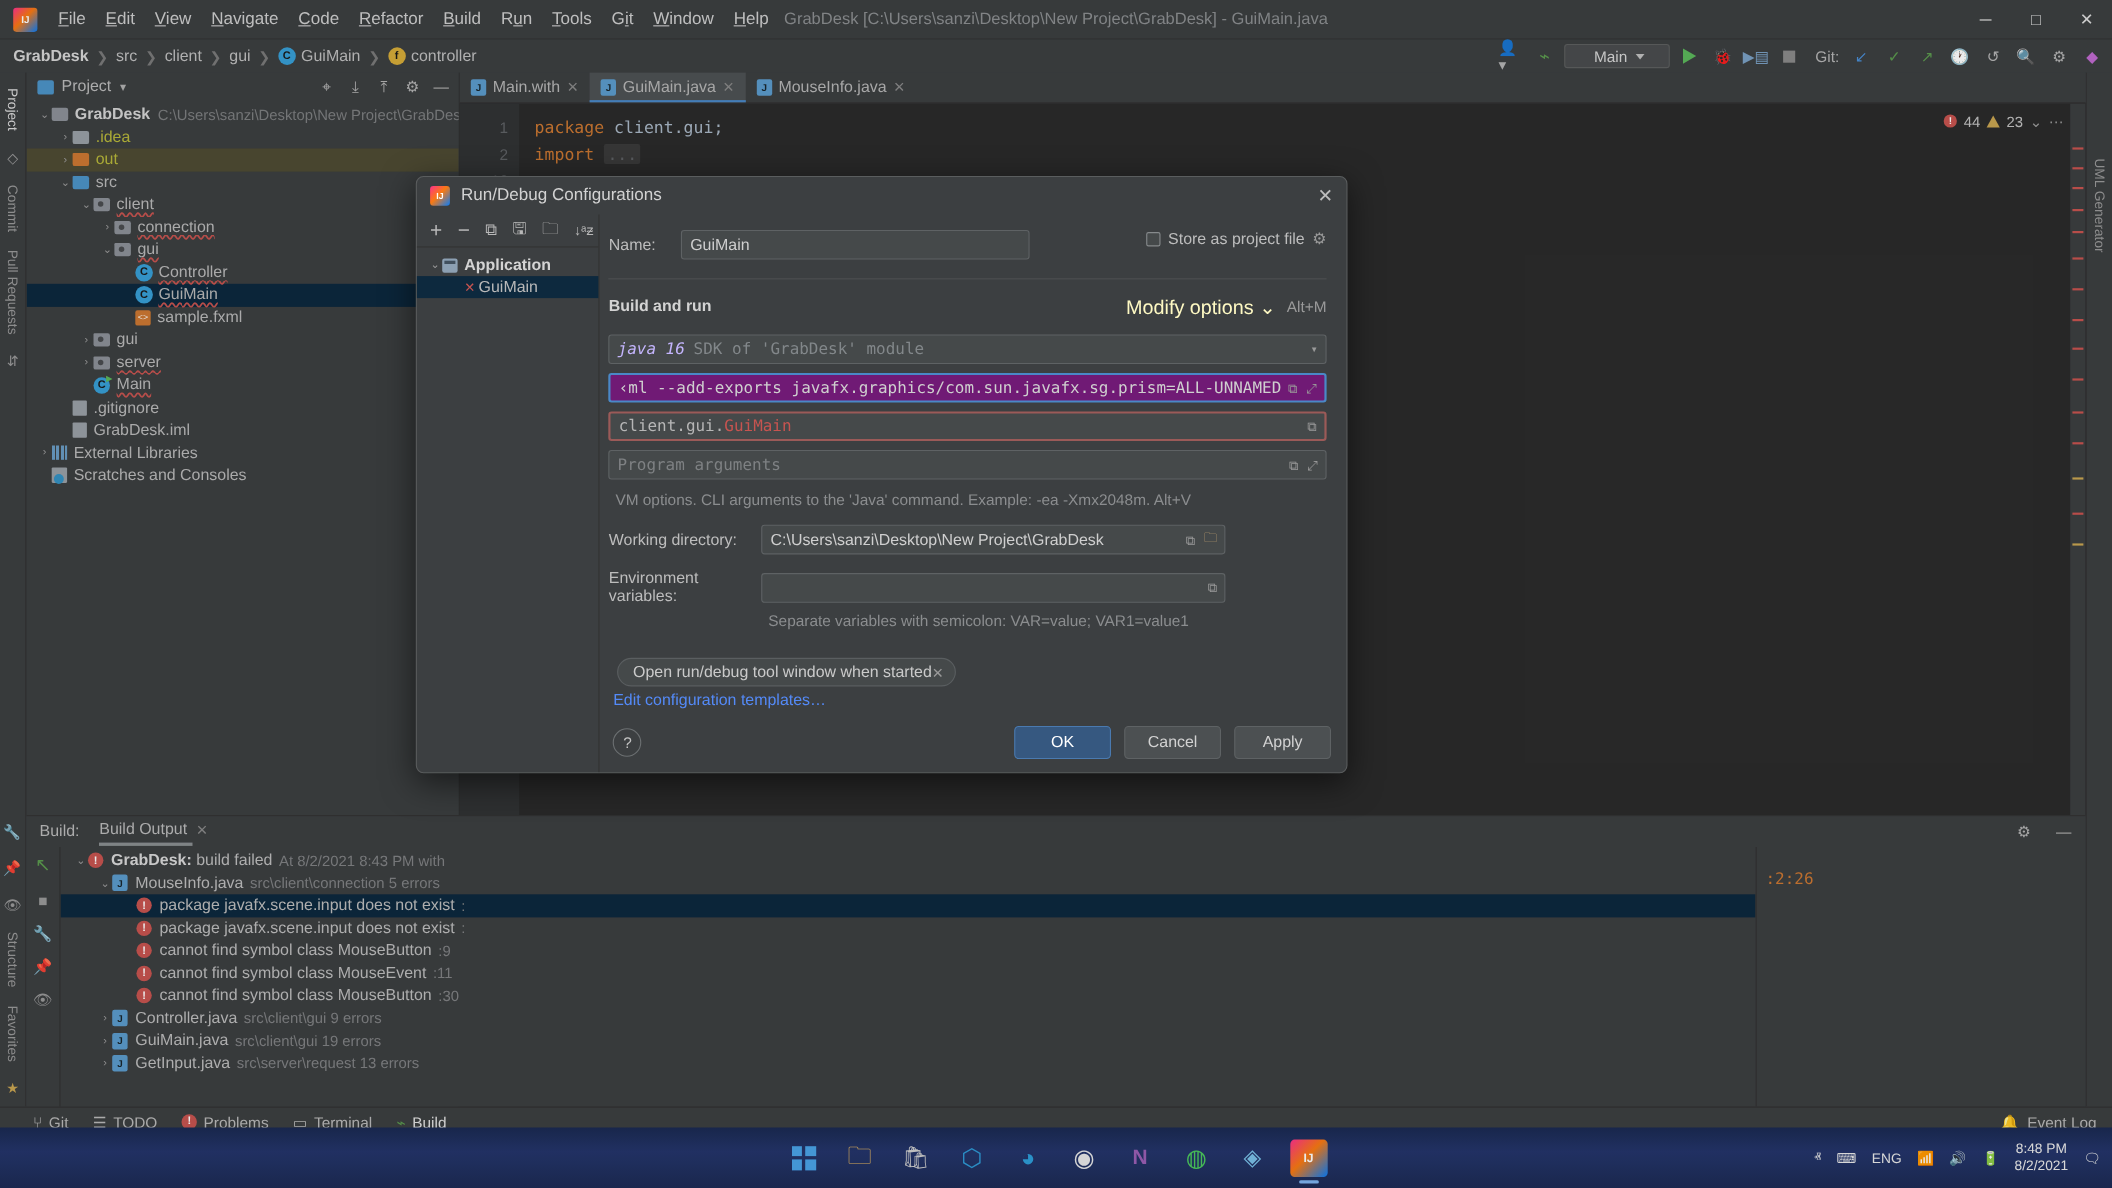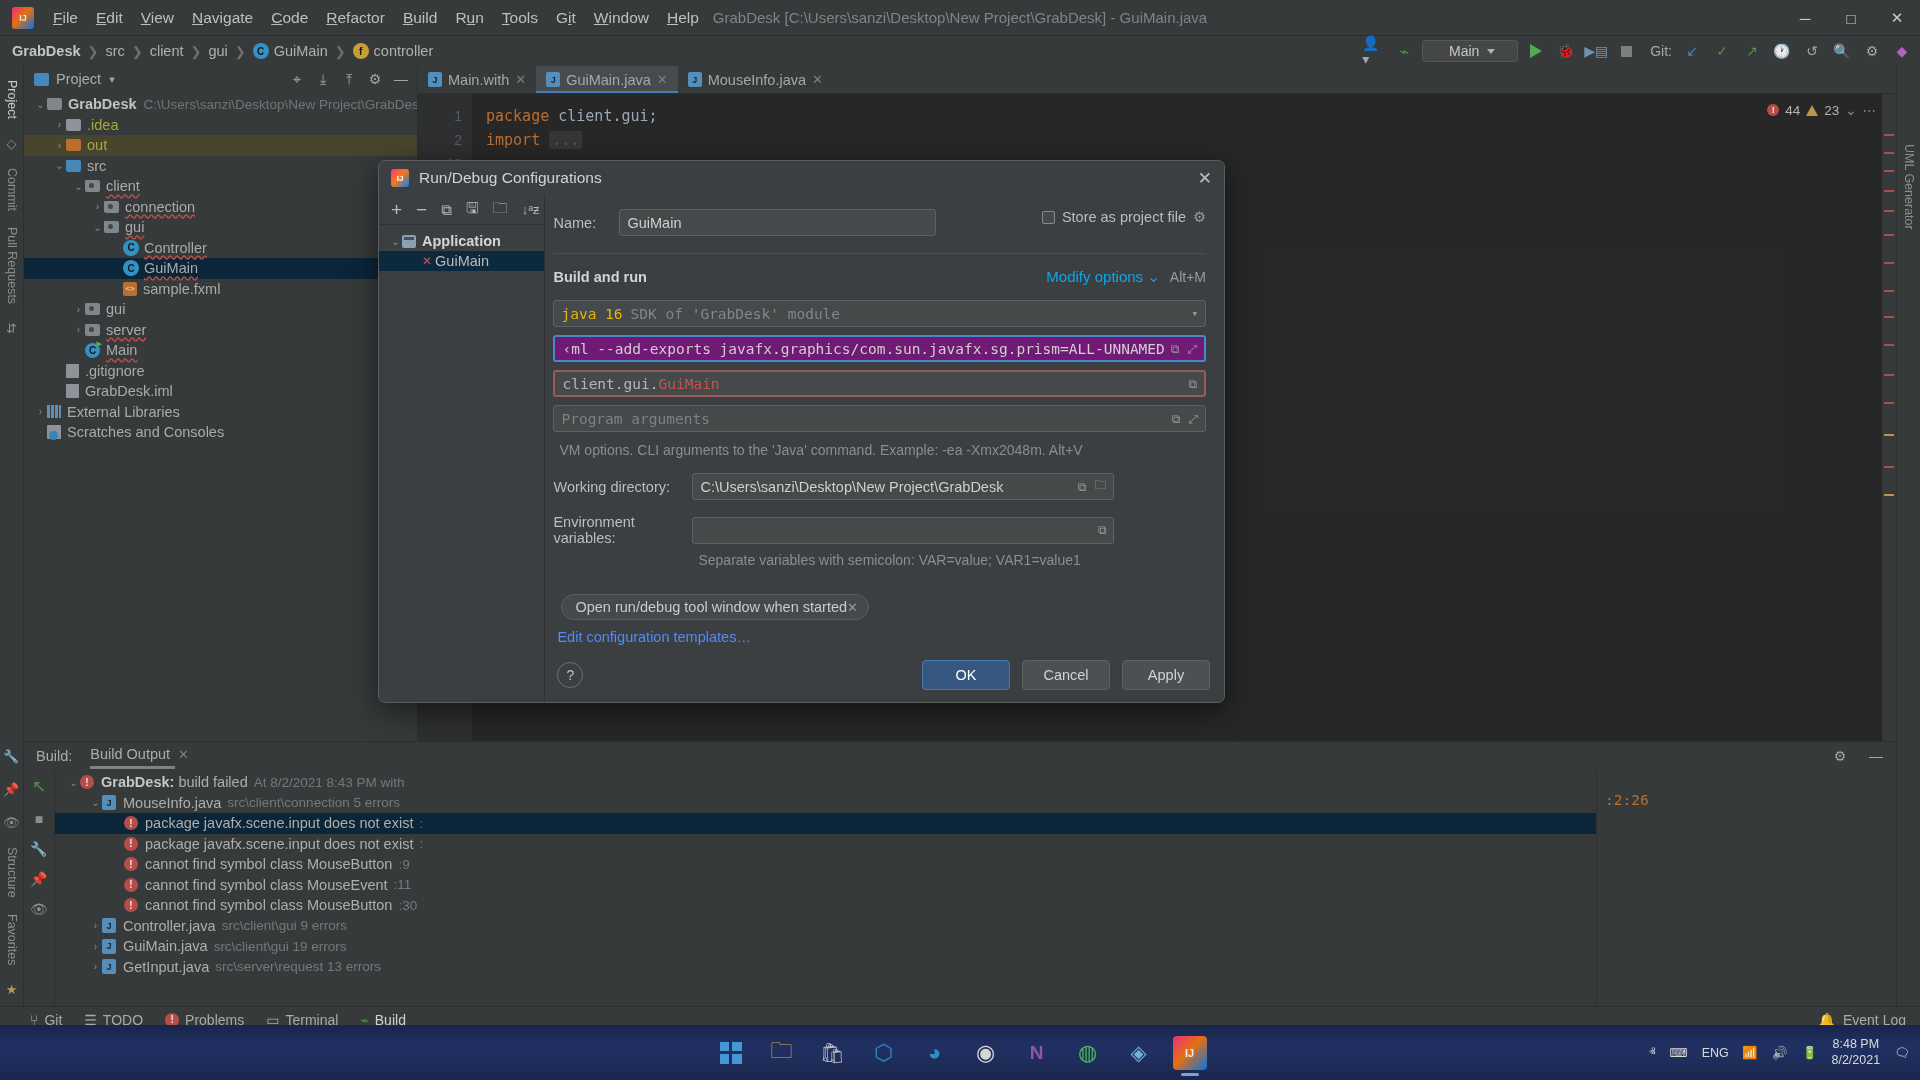--- a/index.html
+++ b/index.html
@@ -236,27 +236,27 @@
   .field {
     background: #45494a; border: 1px solid #5e6264; border-radius: 3px; height: 27px;
     display: flex; align-items: center; padding: 0 7px; color: #cfcfcf; font-size: 14.5px;
   }
   .field.focus { border: 2px solid #4a88c7; background: #701a75; }
   .field.err { border: 2px solid #9b5a58; }
   .field .ph { color: #7e8183; }
   .fbtn { color: #9a9a9a; font-size: 12px; margin-left: auto; padding-left: 6px; }
   .fbtn2 { color: #9a9a9a; font-size: 12px; padding-left: 8px; }
   #sectitle { font-weight: bold; color: #d3d3d3; font-size: 14.5px; }
-  #modopt { color: #0ea5e9; font-size: 15px; }
+  #modopt { color: #fef9c3; font-size: 18px; }
   #modalt { color: #9a9a9a; font-size: 14px; }
   .hr { height: 1px; background: #4d5052; }
   .hint { color: #8b8d8f; font-size: 14px; }
   .sdk-field { background: #45494a; border: 1px solid #5e6264; border-radius: 3px; height: 27px;
                display: flex; align-items: center; padding: 0 7px; font-size: 14.5px; }
-  .sdk-val { color: #eab308; }
+  .sdk-val { color: #c4b5fd; font-style: italic; }
   .sdk-dim { color: #82878a; margin-left: 8px; }
   #pill { display: inline-flex; align-items: center; gap: 0; background: #45494a;
           border: 1px solid #5a5e60; border-radius: 14px; height: 26px; padding: 0 10px 0 13px;
           font-size: 14.5px; color: #cacaca; }
   #pill .x { color: #9a9a9a; font-size: 13px; }
   #edit-templates { position: absolute; left: 12px; bottom: 57px; color: #548af7; font-size: 14.5px; }
   #help-btn { position: absolute; left: 12px; bottom: 14px; width: 26px; height: 26px; border-radius: 50%;
               border: 1px solid #6c7072; color: #c2c2c2; display: flex; align-items: center;
               justify-content: center; font-size: 14px; }
   #dlg-buttons { position: absolute; right: 14px; bottom: 12px; display: flex; gap: 12px; }

